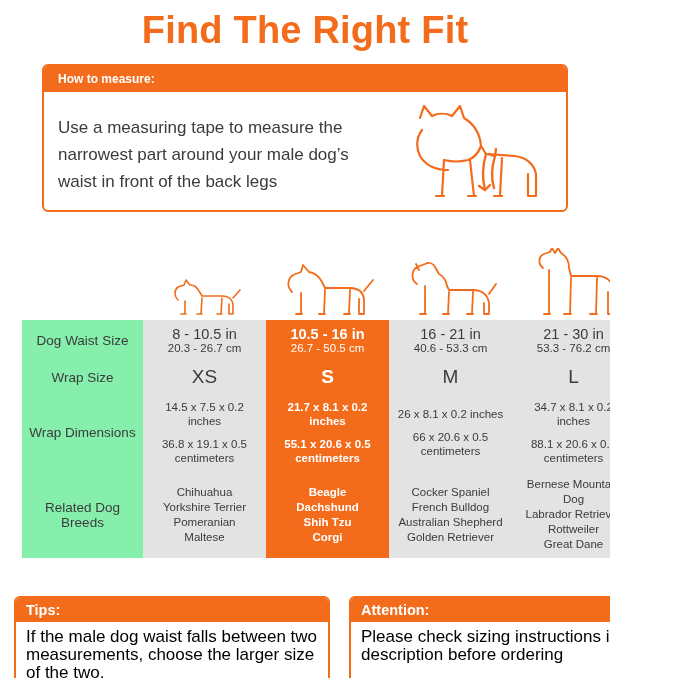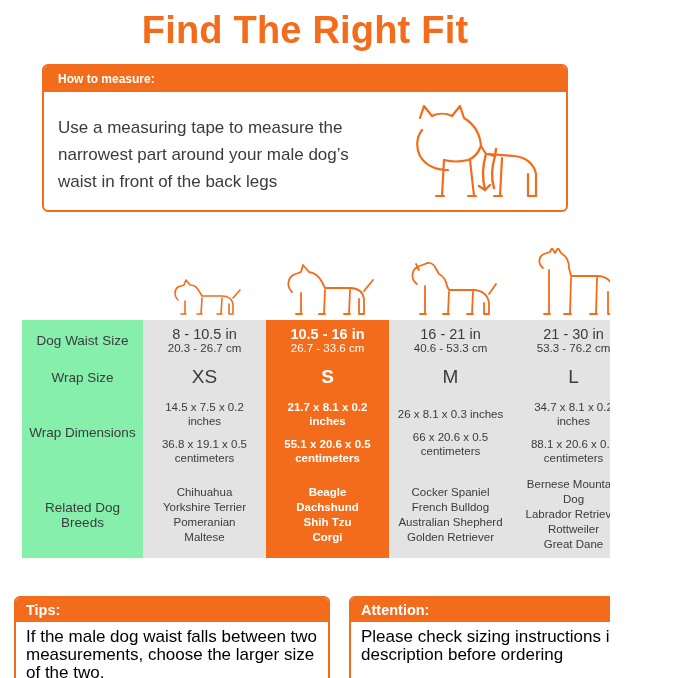--- a/index.html
+++ b/index.html
@@ -198,21 +198,21 @@
   <table class="size-table">
     <tbody>
         <tr>
       <td class="rowlabel">Dog Waist Size</td>
       <td class="cell">
         <div class="big">8 - 10.5 in</div>
         <div class="small">20.3 - 26.7 cm</div>
       </td>
       <td class="cell hl">
         <div class="big hl-text">10.5 - 16 in</div>
-        <div class="small">26.7 - 33.6 cm</div>
+        <div class="small">26.7 - 50.5 cm</div>
       </td>
       <td class="cell">
         <div class="big">16 - 21 in</div>
         <div class="small">40.6 - 53.3 cm</div>
       </td>
       <td class="cell">
         <div class="big">21 - 30 in</div>
         <div class="small">53.3 - 76.2 cm</div>
       </td>
     </tr>
@@ -237,21 +237,21 @@
       <td class="rowlabel">Wrap Dimensions</td>
       <td class="cell">
         <div class="dim">14.5 x 7.5 x 0.2 inches</div>
         <div class="dim">36.8 x 19.1 x 0.5 centimeters</div>
       </td>
       <td class="cell hl">
         <div class="dim hl-text">21.7 x 8.1 x 0.2 inches</div>
         <div class="dim hl-text">55.1 x 20.6 x 0.5 centimeters</div>
       </td>
       <td class="cell">
-        <div class="dim">26 x 8.1 x 0.3 inches</div>
+        <div class="dim">26 x 8.1 x 0.2 inches</div>
         <div class="dim">66 x 20.6 x 0.5 centimeters</div>
       </td>
       <td class="cell">
         <div class="dim">34.7 x 8.1 x 0.2 inches</div>
         <div class="dim">88.1 x 20.6 x 0.5 centimeters</div>
       </td>
     </tr>
 
     <tr>
       <td class="rowlabel">Related Dog Breeds</td>

